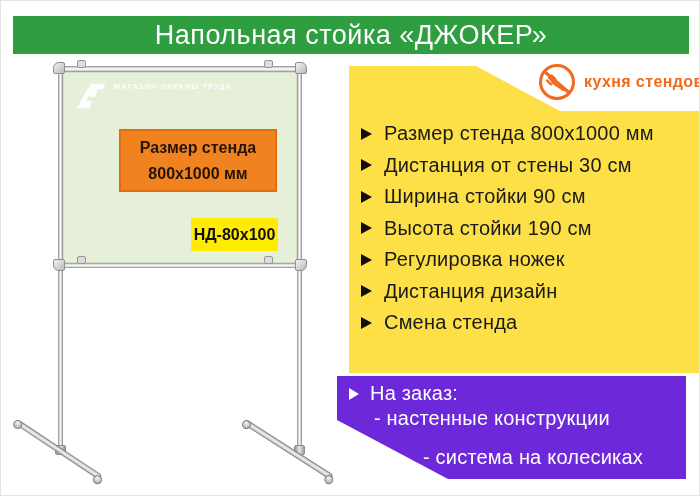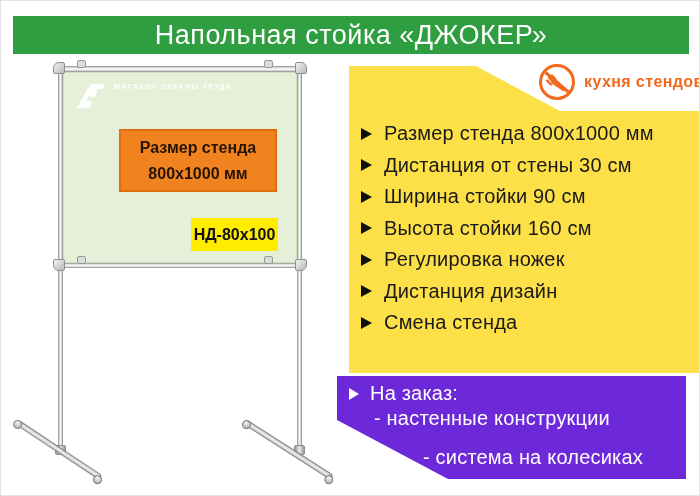--- a/index.html
+++ b/index.html
@@ -152,21 +152,21 @@
       <li>
           <span class="tri"></span>
           <span class="feat-text">Дистанция от стены 30 см</span>
         </li>
       <li>
           <span class="tri"></span>
           <span class="feat-text">Ширина стойки 90 см</span>
         </li>
       <li>
           <span class="tri"></span>
-          <span class="feat-text">Высота стойки 160 см</span>
+          <span class="feat-text">Высота стойки 190 см</span>
         </li>
       <li>
           <span class="tri"></span>
           <span class="feat-text">Регулировка ножек</span>
         </li>
       <li>
           <span class="tri"></span>
           <span class="feat-text">Дистанция дизайн</span>
         </li>
       <li>

